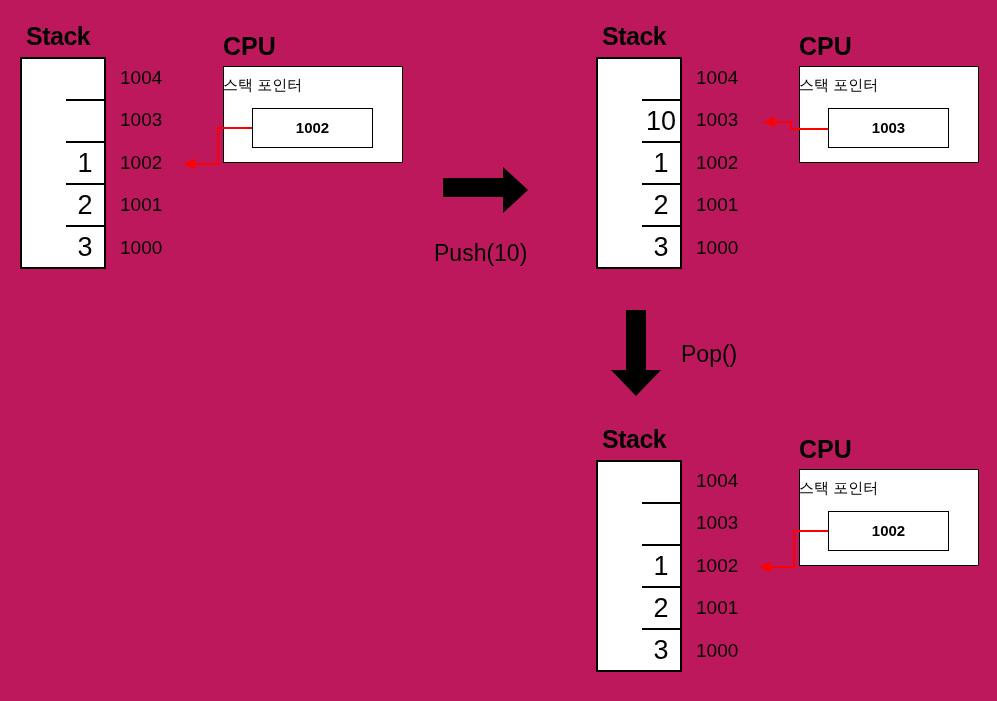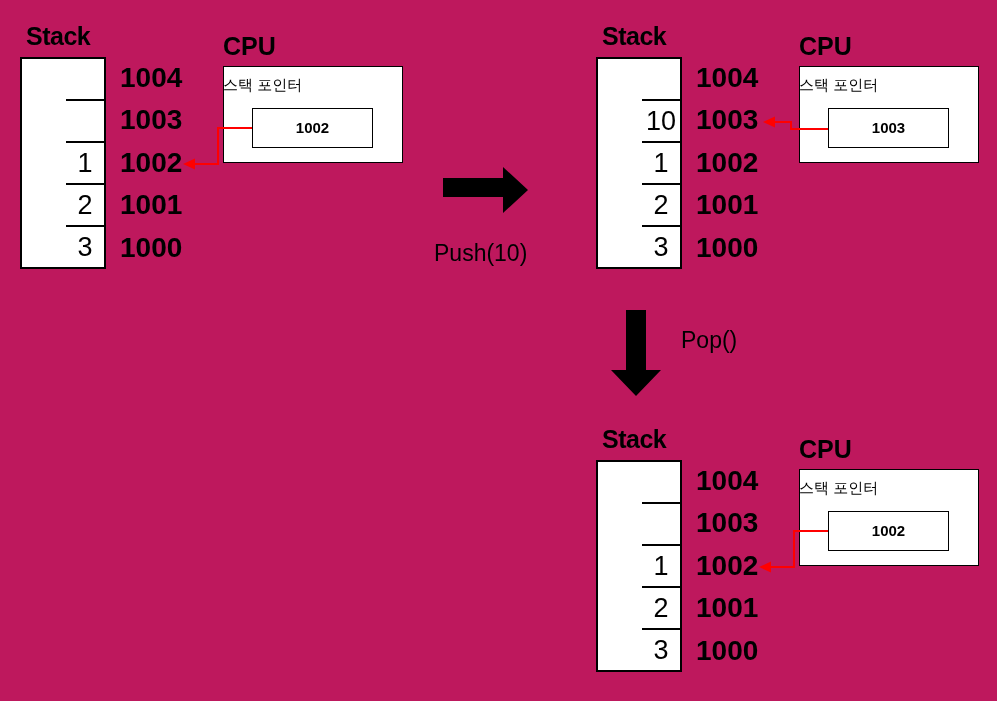--- a/index.html
+++ b/index.html
@@ -9,35 +9,35 @@
   .panel { position:absolute; width:430px; height:300px; }
 
   .stack-title { position:absolute; left:26px; top:22px; font-size:25px; font-weight:bold; letter-spacing:-0.5px; }
   .stack-table { position:absolute; left:20px; top:57px; width:86px; height:212px;
                  box-sizing:border-box; border:2px solid #000; display:flex; flex-direction:column; background:#fff;padding-left:44px; }
   .stack-cell { flex:1 1 0; border-bottom:2px solid #000; display:flex; align-items:center; justify-content:center;
                 font-size:27px; }
   .stack-cell:last-child { border-bottom:none; }
 
   .addr-col { position:absolute; left:120px; top:57px; }
-  .addr { height:42.4px; line-height:42.4px; font-size:28px;font-weight:bold; }
+  .addr { height:42.4px; line-height:42.4px; font-size:19px; }
 
   .cpu-title { position:absolute; left:223px; top:32px; width:180px; text-align:left; font-size:25px; font-weight:bold; }
   .cpu-box { position:absolute; left:223px; top:66px; width:180px; height:97px; box-sizing:border-box;
              border:1.5px solid #000; background:#fff; }
   .sp-label { position:absolute; left:223px; top:76px; width:180px; text-align:left; font-size:15px; }
   .sp-reg { position:absolute; left:252px; top:108px; width:121px; height:40px; box-sizing:border-box;
             border:1.5px solid #000; text-align:center; line-height:37px; font-size:15px; font-weight:bold; background:#fff; }
 
   .panel-svg { position:absolute; left:0; top:0; width:430px; height:300px; pointer-events:none; }
   #transitions-svg { position:absolute; left:0; top:0; width:997px; height:701px; pointer-events:none; }
 
   .op-label { position:absolute; font-size:23px; }
   #push-label { left:434px; top:240px; }
-  #pop-label  { left:681px; top:327px; }
+  #pop-label  { left:681px; top:341px; }
 </style>
 </head>
 <body>
 
 <div id="canvas">
 
   <section class="panel" style="left:0;top:0">
     <div class="stack-title">Stack</div>
     <div class="stack-table">
       <div class="stack-cell"></div>

